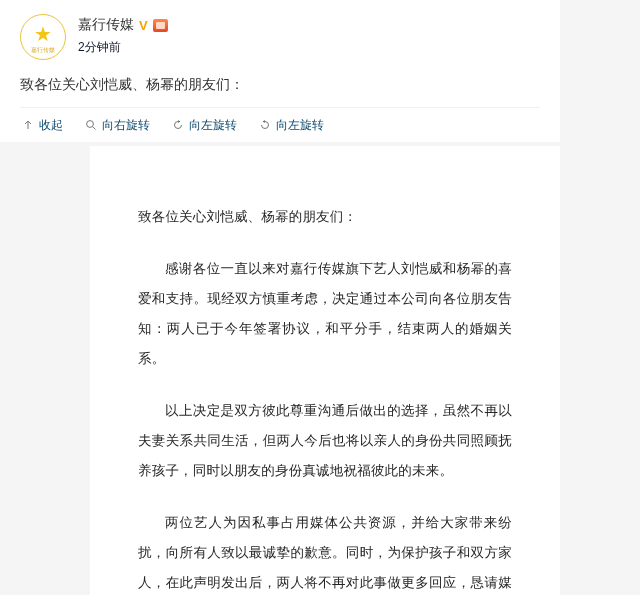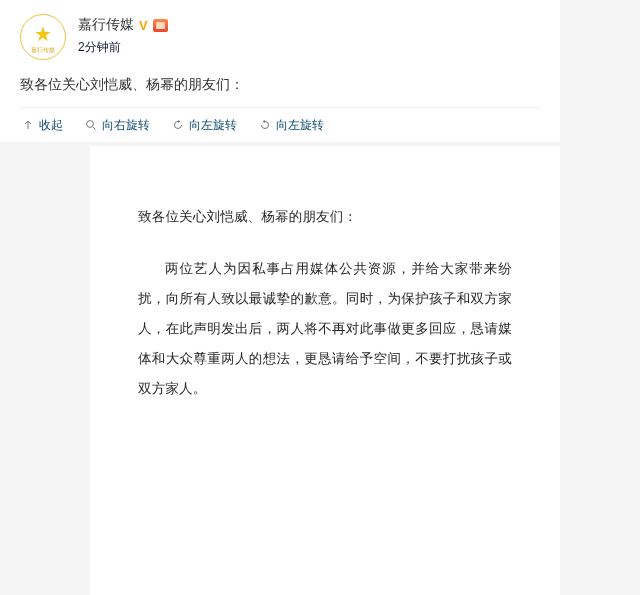--- a/index.html
+++ b/index.html
@@ -326,17 +326,19 @@
     </div>
   </div>
 
   <div class="card-right-gap"></div>
   <div class="left-rail"></div>
   <div class="right-rail"></div>
 
   <div class="content-area">
     <div class="content-pad">
       <p class="doc-line">致各位关心刘恺威、杨幂的朋友们：</p>
+      <p class="doc-para">感谢各位一直以来对嘉行传媒旗下艺人刘恺威和杨幂的喜爱和支持。现经双方慎重考虑，决定通过本公司向各位朋友告知：两人已于今年签署协议，和平分手，结束两人的婚姻关系。</p>
+      <p class="doc-para">以上决定是双方彼此尊重沟通后做出的选择，虽然不再以夫妻关系共同生活，但两人今后也将以亲人的身份共同照顾抚养孩子，同时以朋友的身份真诚地祝福彼此的未来。</p>
       <p class="doc-para">两位艺人为因私事占用媒体公共资源，并给大家带来纷扰，向所有人致以最诚挚的歉意。同时，为保护孩子和双方家人，在此声明发出后，两人将不再对此事做更多回应，恳请媒体和大众尊重两人的想法，更恳请给予空间，不要打扰孩子或双方家人。</p>
     </div>
   </div>
 
 </div>
 
 </body></html>

